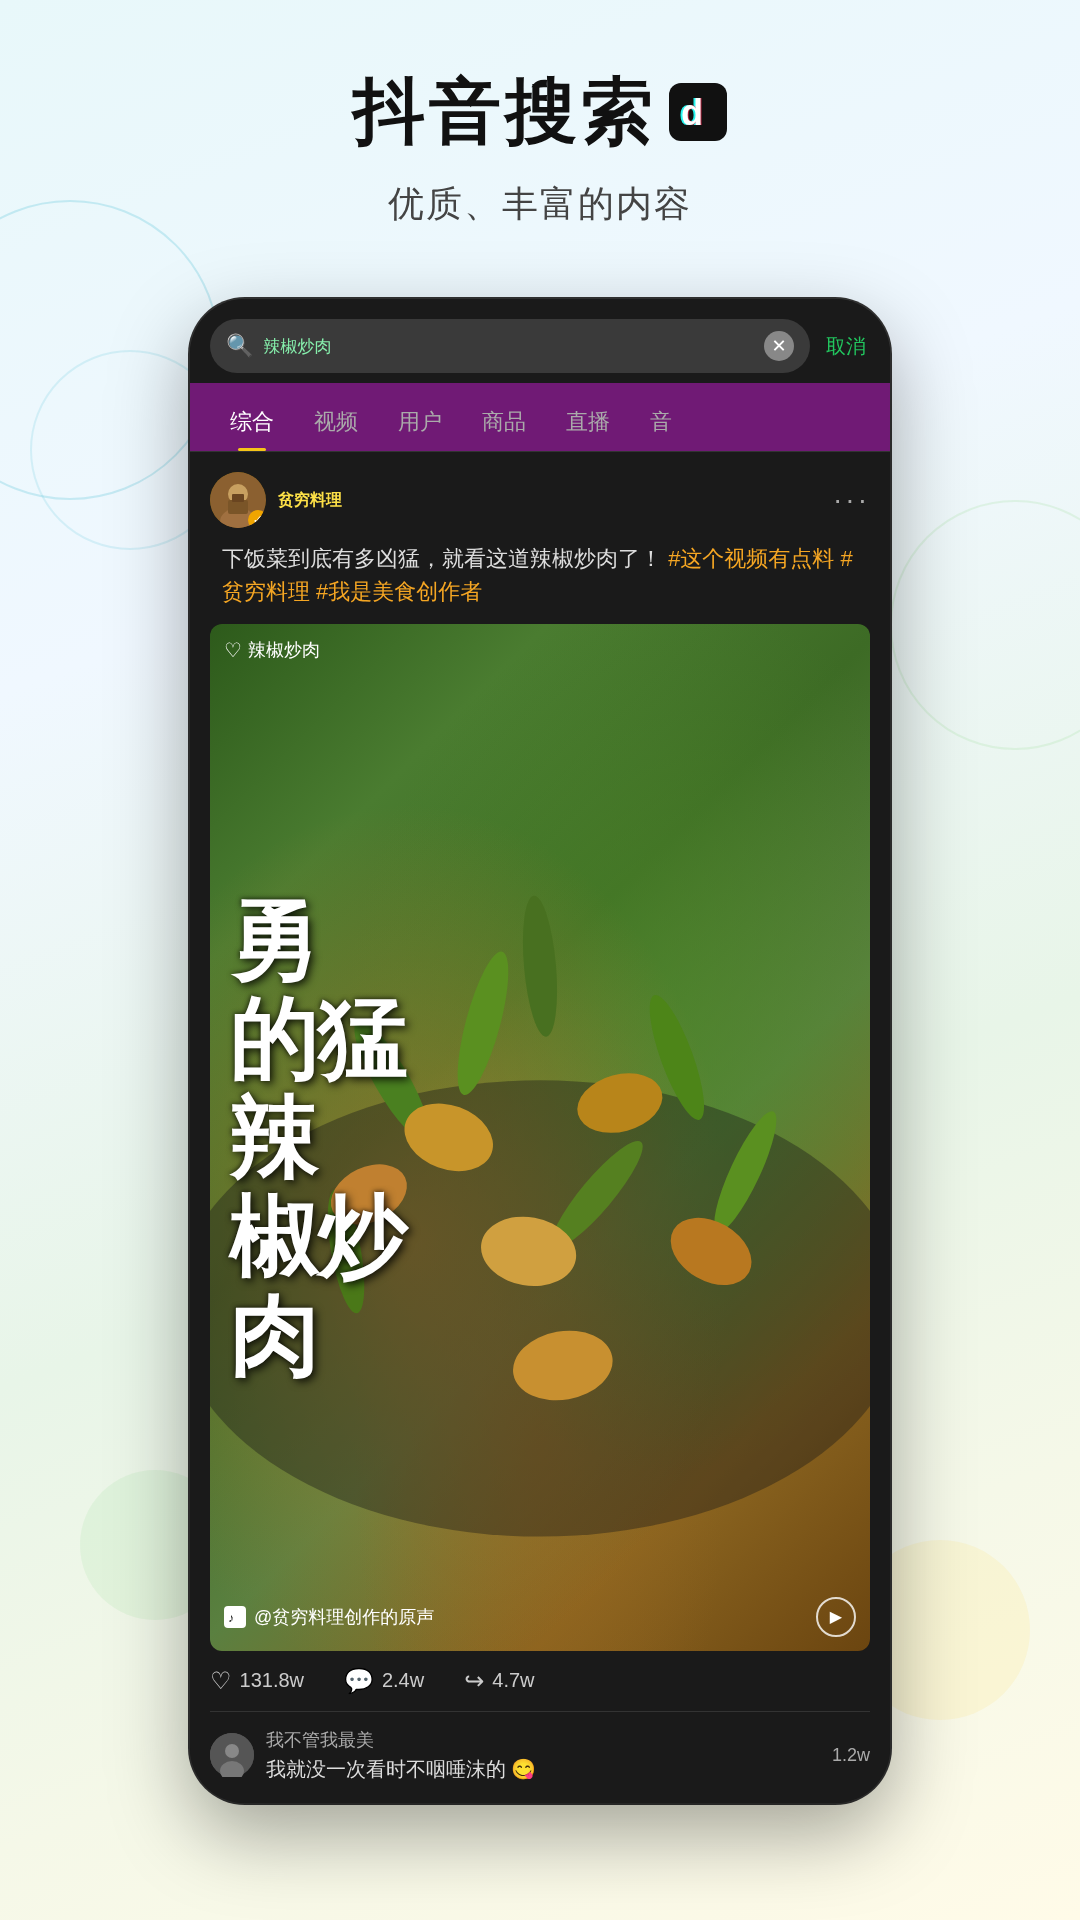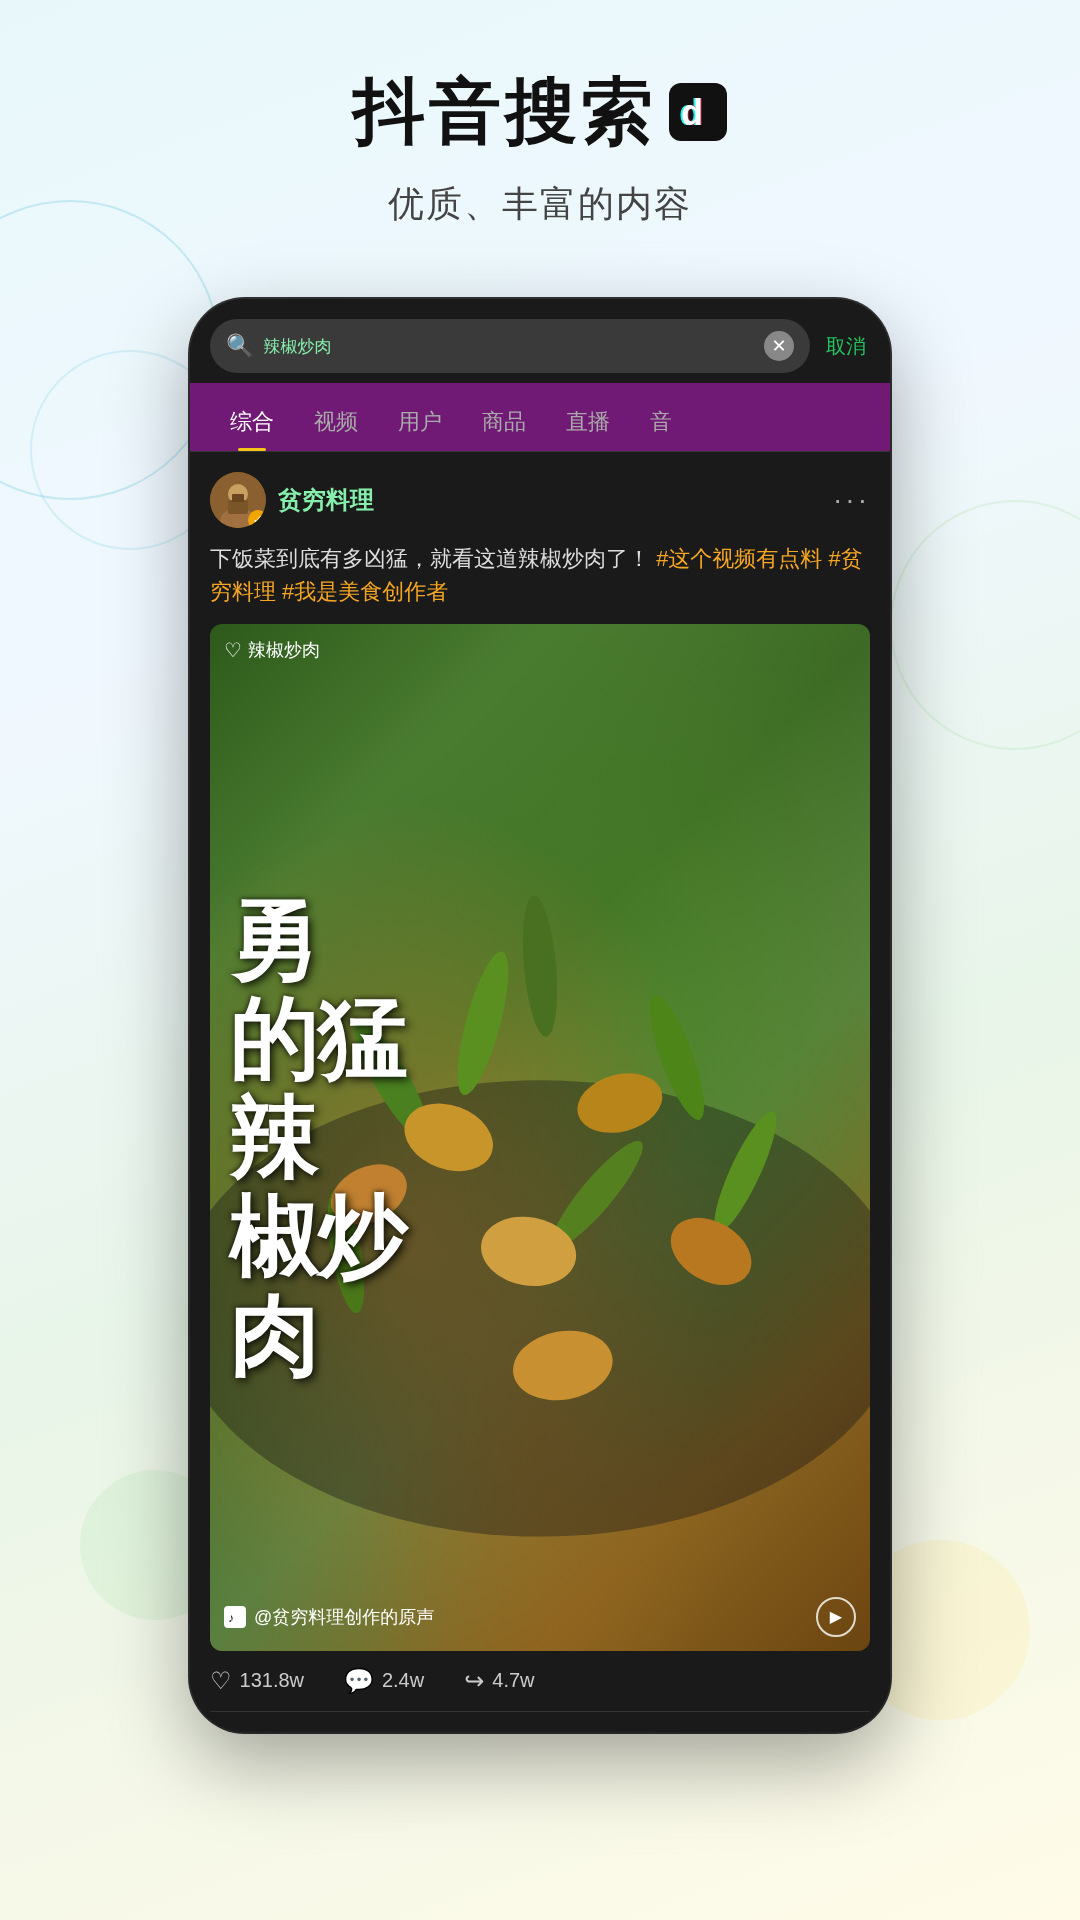--- a/index.html
+++ b/index.html
@@ -238,36 +238,37 @@
       border-radius: 50%;
       display: flex;
       align-items: center;
       justify-content: center;
       font-size: 12px;
       color: #fff;
       font-weight: bold;
     }
 
     .username {
-      color: #86efac;
-      font-size: 24px;
+      color: #fde047;
+      font-size: 16px;
       font-weight: 600;
     }
 
     .more-btn {
       color: #aaa;
       font-size: 28px;
       letter-spacing: 3px;
     }
 
     .post-description {
       color: #ddd;
       font-size: 22px;
       line-height: 1.5;
       margin-bottom: 16px;
+      margin-left: 12px;
     }
 
     .hashtag {
       color: #f5a623;
     }
 
     
     .video-container {
       border-radius: 12px;
       overflow: hidden;
@@ -572,18 +573,32 @@
           <div class="stat-item">
             <span class="stat-icon">💬</span>
             <span>2.4w</span>
           </div>
           <div class="stat-item">
             <span class="stat-icon">↪</span>
             <span>4.7w</span>
           </div>
         </div>
 
+        <div class="comment-preview">
+          <div class="comment-avatar">
+            <svg width="44" height="44" viewBox="0 0 44 44">
+              <circle cx="22" cy="22" r="22" fill="#555"></circle>
+              <circle cx="22" cy="18" r="7" fill="#888"></circle>
+              <ellipse cx="22" cy="38" rx="12" ry="10" fill="#777"></ellipse>
+            </svg>
+          </div>
+          <div class="comment-texts">
+            <div class="comment-user">我不管我最美</div>
+            <div class="comment-text">我就没一次看时不咽唾沫的 😋</div>
+          </div>
+          <div class="comment-count">1.2w</div>
+        </div>
 
       </div>
     </div>
 
   </div>
 </div>
 
 </body></html>

